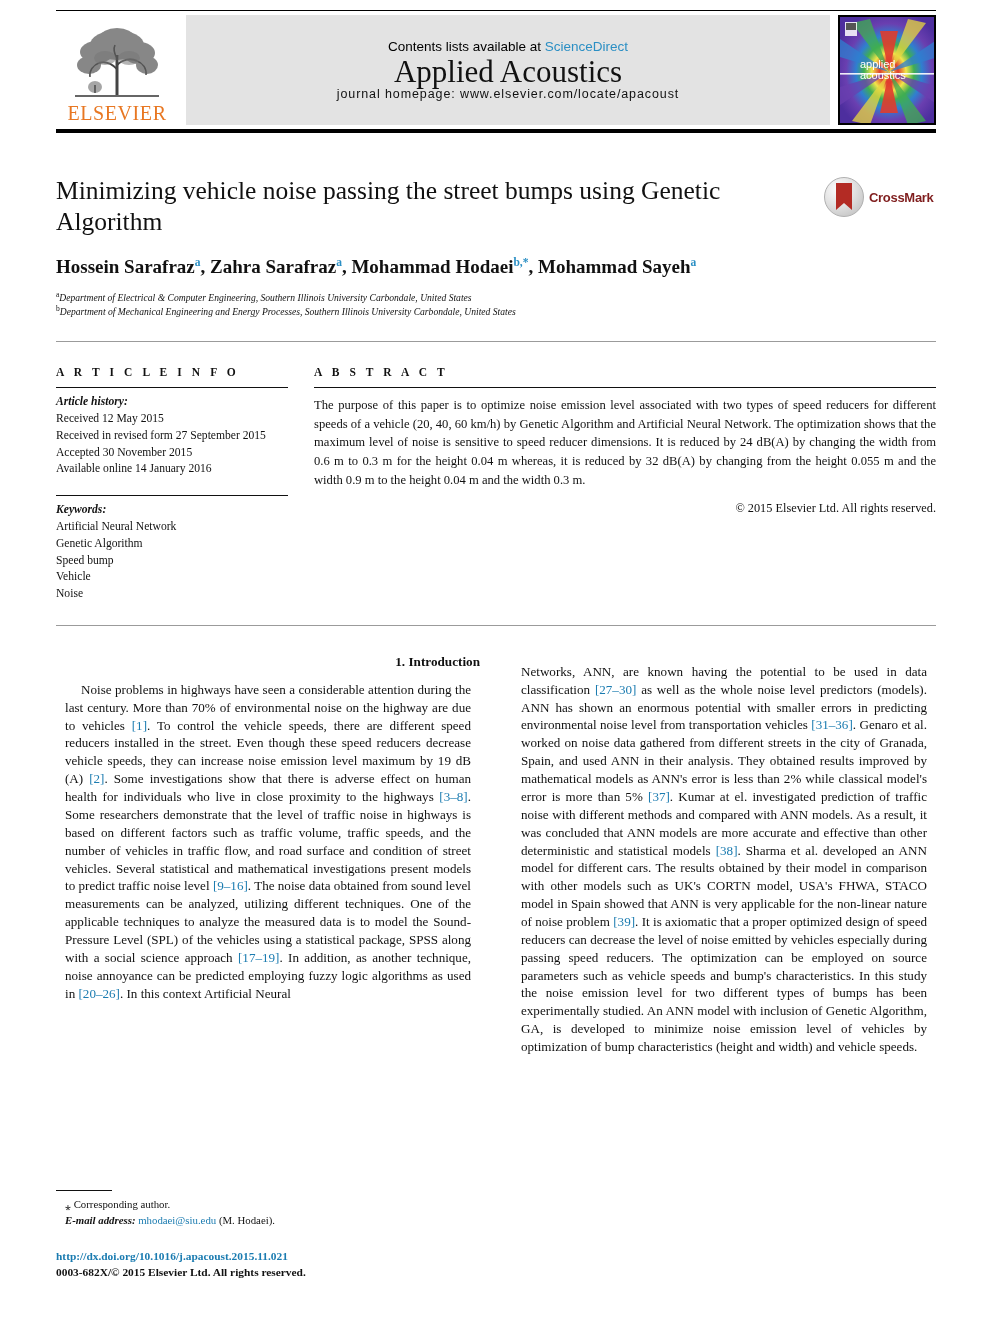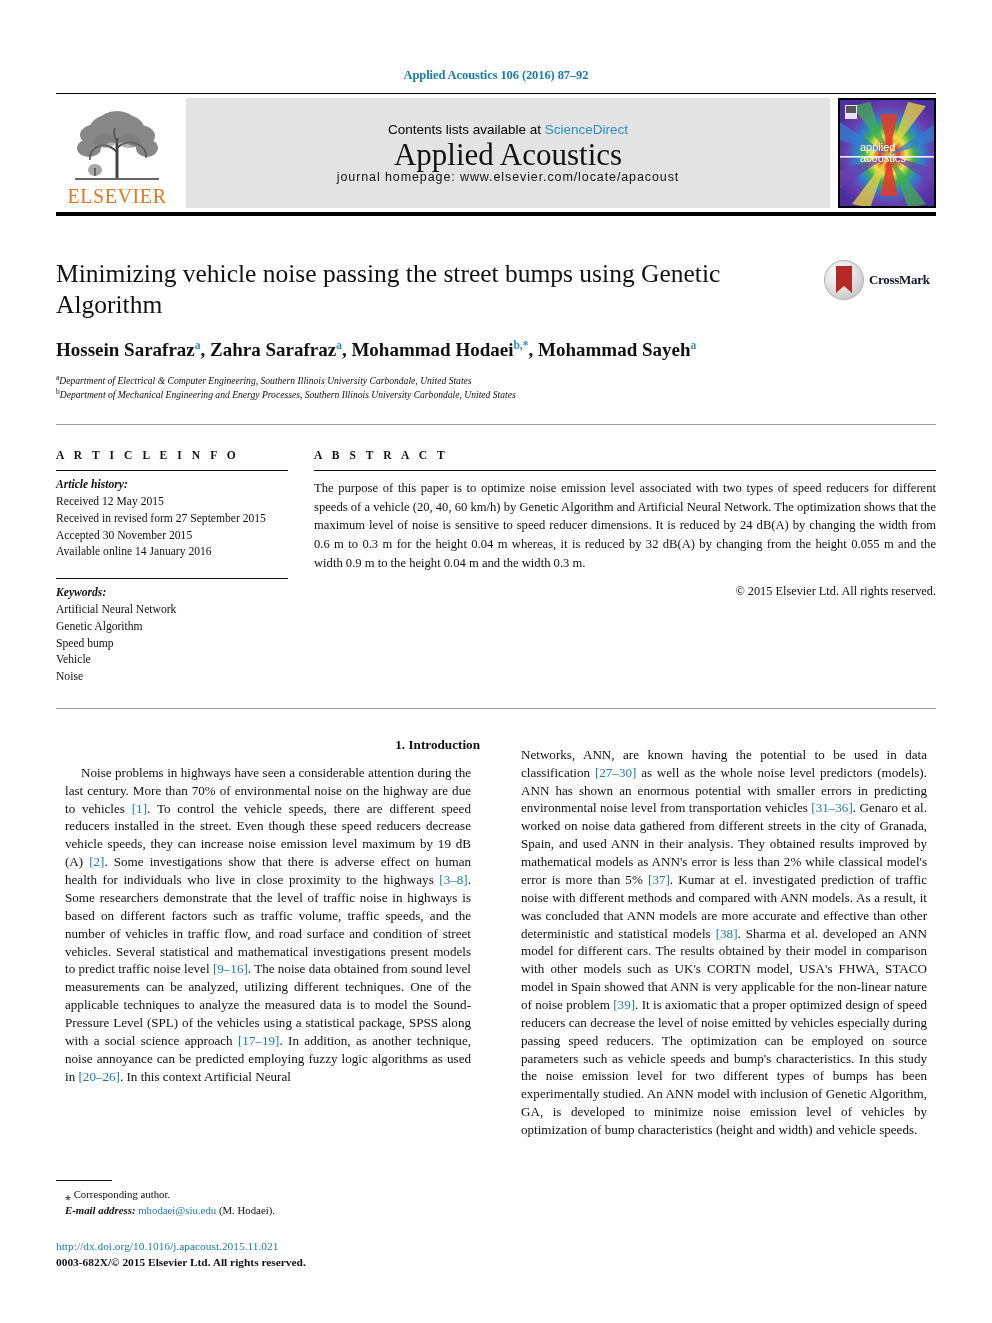--- a/index.html
+++ b/index.html
@@ -174,25 +174,25 @@
     content: "";
     position: absolute;
     left: 11px;
     top: 5px;
     width: 16px;
     height: 27px;
     background: #b32b24;
     clip-path: polygon(0 0, 100% 0, 100% 100%, 50% 74%, 0 100%);
   }
   .crossmark-label {
-    font-family: Liberation Serif, serif;
+    font-family: Liberation Sans, sans-serif;
     font-weight: bold;
     font-size: 13px;
     letter-spacing: -0.3px;
-    color: #0f172a;
+    color: #7f1d1d;
   }
 
   .title-rule {
     border-top: 1px solid #9b9b9b;
     margin-top: 22px;
   }
 
   
   .info-abstract {
     display: flex;
@@ -315,35 +315,34 @@
   }
   .link-blue { color: #1a7bb0; }
   .doi-block {
     margin-top: 20px;
     font-family: "Liberation Serif", serif;
     font-size: 11.4px;
     line-height: 1.45;
   }
   .doi-block .doi {
     color: #1a7bb0;
-    font-weight: normal;
+    font-weight: bold;
     display: block;
   }
   .doi-block .issn {
     font-weight: bold;
     color: #111;
     display: block;
   }
 </style>
 </head>
 <body>
 
 <div class="page">
 
-  <div class="running-head">Applied Acoustics 106 (2016) 87–92</div>
 
   <div class="masthead-rule-top"></div>
 
   <div class="masthead">
 
     <div class="elsevier-logo">
       <svg class="elsevier-tree" viewBox="0 0 96 78">
         <g stroke="#444" stroke-width="0.5" fill="none">
           <path d="M48 70 L48 30" stroke-width="3"></path>
           <path d="M48 44 C42 38 36 36 30 38" stroke-width="2"></path>

